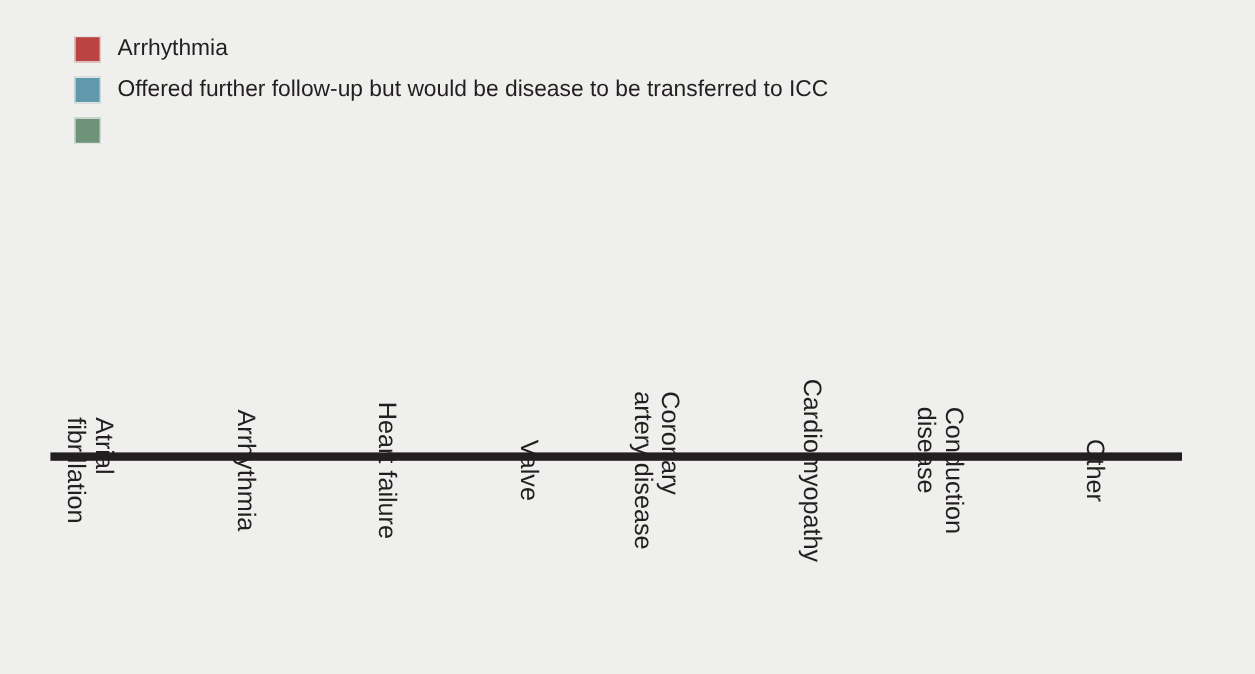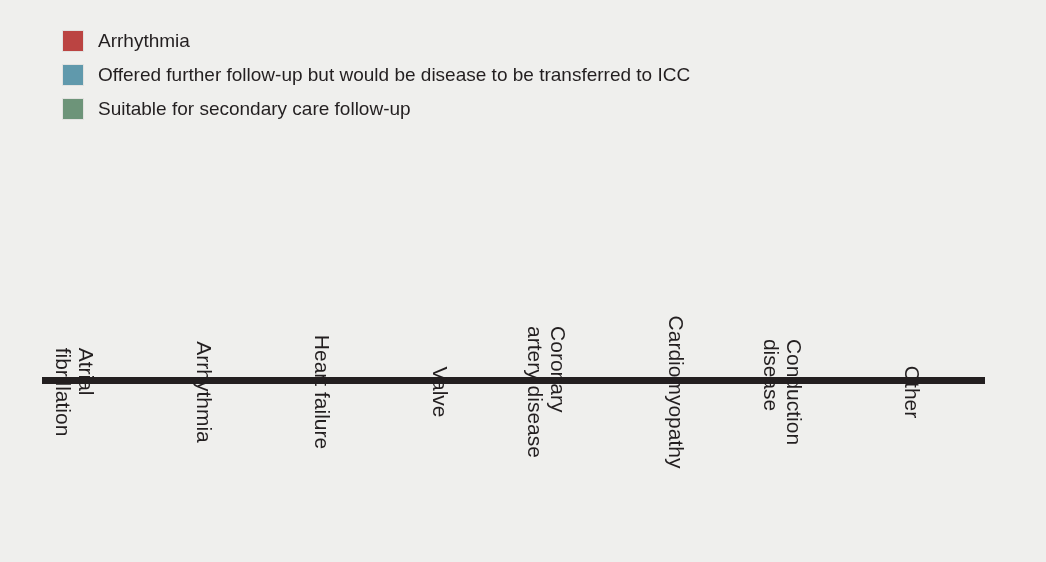--- a/index.html
+++ b/index.html
@@ -106,21 +106,20 @@
     <div class="legend-item">
       <span class="legend-swatch" style="background:#bb4442"></span>
       <span class="legend-label">Arrhythmia</span>
     </div>
     <div class="legend-item">
       <span class="legend-swatch" style="background:#6099ac"></span>
       <span class="legend-label">Offered further follow-up but would be disease to be transferred to ICC</span>
     </div>
     <div class="legend-item">
       <span class="legend-swatch" style="background:#6d9479"></span>
-      <span class="legend-label">Suitable for secondary care follow-up</span>
     </div>
   </div>
 
   <div class="plot">
     <div class="axis-line"></div>
     <div id="bars">
         <div class="bar-group" style="left: 66px;"></div>
         <div class="bar-group" style="left: 184px;"></div>
         <div class="bar-group" style="left: 302px;"></div>
         <div class="bar-group" style="left: 420px;"></div>

